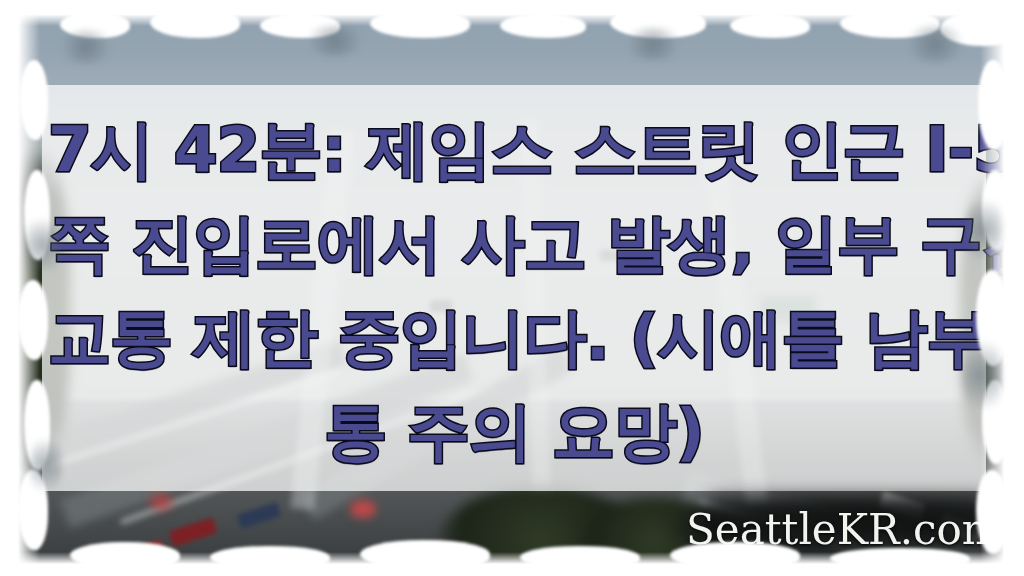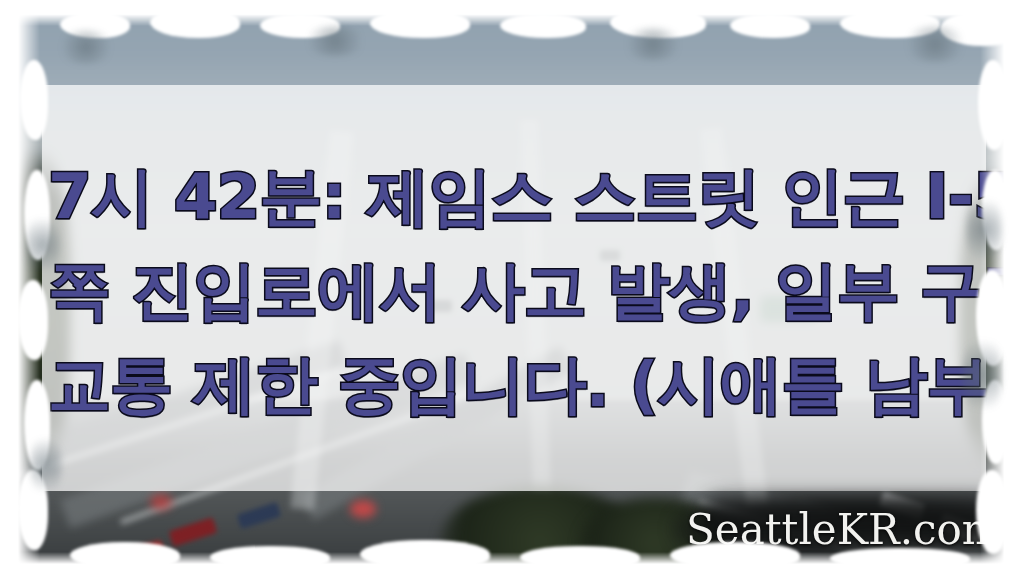--- a/index.html
+++ b/index.html
@@ -118,20 +118,21 @@
     <div class="glow" style="left:150px;top:494px;width:22px;height:16px;background:rgba(200,60,60,.7);"></div>
     <div class="glow" style="left:760px;top:296px;width:56px;height:26px;border-radius:4px;background:rgba(86,128,104,.55);"></div>
   </div>
 
   <div class="band"></div>
 
   <div class="caption">
     <div class="cline l1">7시 42분: 제임스 스트릿 인근 I-5 남</div>
     <div class="cline l2">쪽 진입로에서 사고 발생, 일부 구간</div>
     <div class="cline l3">교통 제한 중입니다. (시애틀 남부 교</div>
+    <div class="cline l4">통 주의 요망)</div>
   </div>
 
   <div class="wm-shadow"></div>
   <div class="wm-shadow2"></div>
   <div class="watermark">SeattleKR.com</div>
 
   <div class="frame">
     <div class="edge top"></div>
     <div class="edge bottom"></div>
     <div class="edge left"></div>

